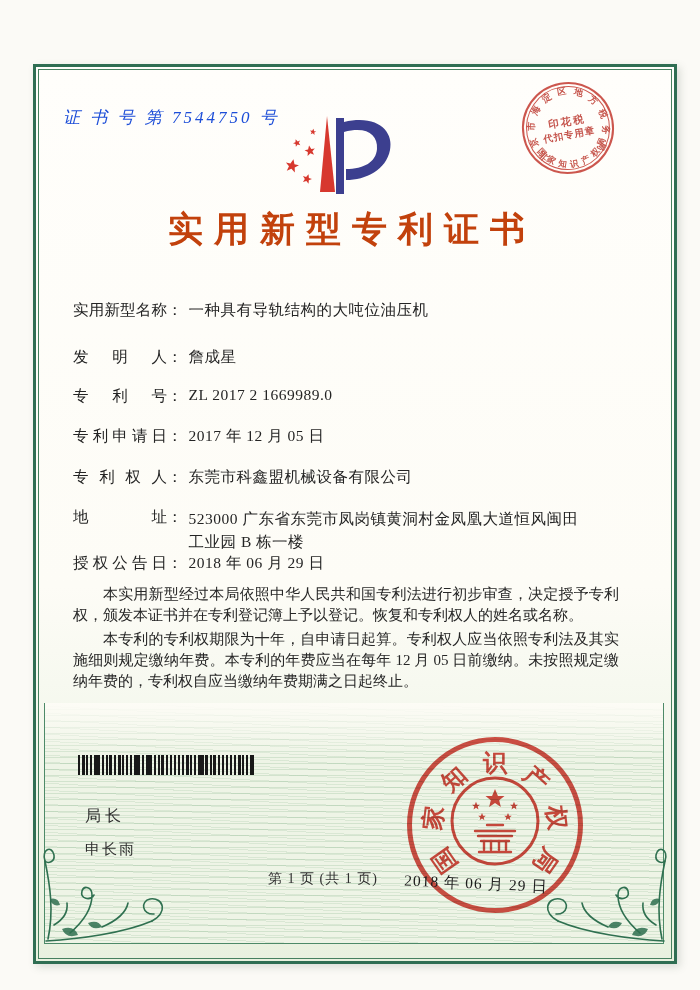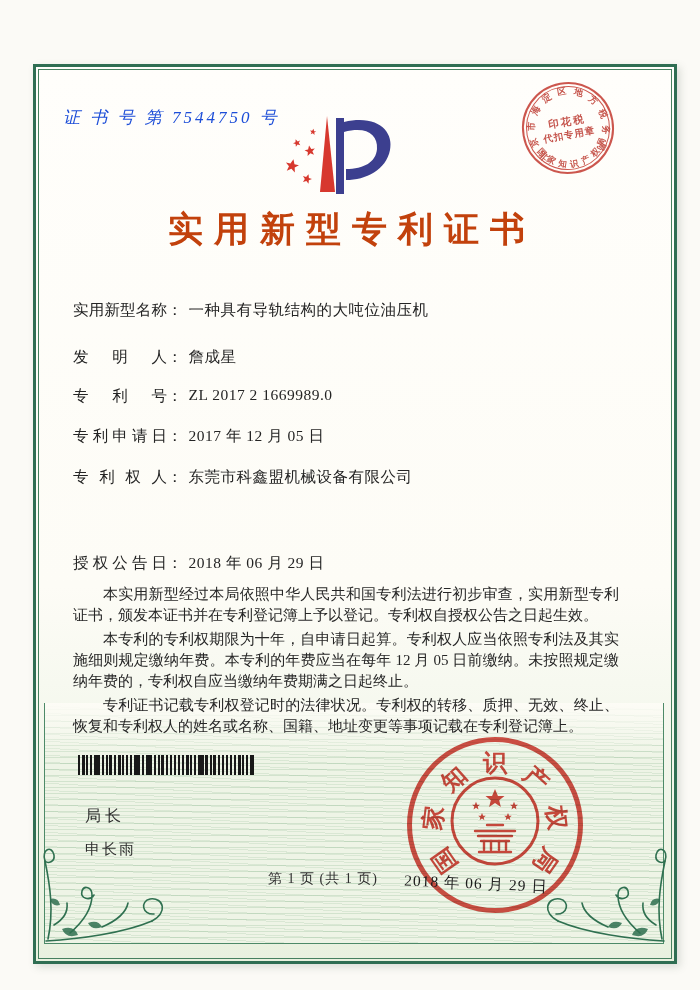--- a/index.html
+++ b/index.html
@@ -168,28 +168,31 @@
   </div>
   <div class="field-row" style="top:386px;">
     <span class="f-label">专利号</span><span class="f-colon">：</span><span class="f-value">ZL 2017 2 1669989.0</span>
   </div>
   <div class="field-row" style="top:426px;">
     <span class="f-label">专利申请日</span><span class="f-colon">：</span><span class="f-value">2017 年 12 月 05 日</span>
   </div>
   <div class="field-row" style="top:467px;">
     <span class="f-label">专利权人</span><span class="f-colon">：</span><span class="f-value">东莞市科鑫盟机械设备有限公司</span>
   </div>
+  <div class="field-row" style="top:507px;">
+    <span class="f-label">地址</span><span class="f-colon">：</span><span class="f-value multiline">523000 广东省东莞市凤岗镇黄洞村金凤凰大道恒风闽田
+工业园 B 栋一楼</span>
+  </div>
   <div class="field-row" style="top:553px;">
     <span class="f-label">授权公告日</span><span class="f-colon">：</span><span class="f-value">2018 年 06 月 29 日</span>
   </div>
 
   <div class="paragraphs">
-    <p>本实用新型经过本局依照中华人民共和国专利法进行初步审查，实用新型专利证书，颁发本证书并在专利登记簿上予以登记。专利权自授权公告之日起生效。</p>
+    <p>本实用新型经过本局依照中华人民共和国专利法进行初步审查，决定授予专利权，颁发本证书并在专利登记簿上予以登记。恢复和专利权人的姓名或名称。</p>
     <p>本专利的专利权期限为十年，自申请日起算。专利权人应当依照专利法及其实施细则规定缴纳年费。本专利的年费应当在每年 12 月 05 日前缴纳。未按照规定缴纳年费的，专利权自应当缴纳年费期满之日起终止。</p>
-    <p>专利证书记载专利权登记时的法律状况。专利权的转移、质押、无效、终止、恢复和专利权人的姓名或名称、国籍、地址变更等事项记载在专利登记簿上。</p>
   </div>
 
   <div class="barcode"></div>
 
   <div class="signer">
     <div class="t">局长</div>
     <div class="n">申长雨</div>
   </div>
 
   <svg class="signature" width="185" height="98" viewBox="0 0 185 98">

